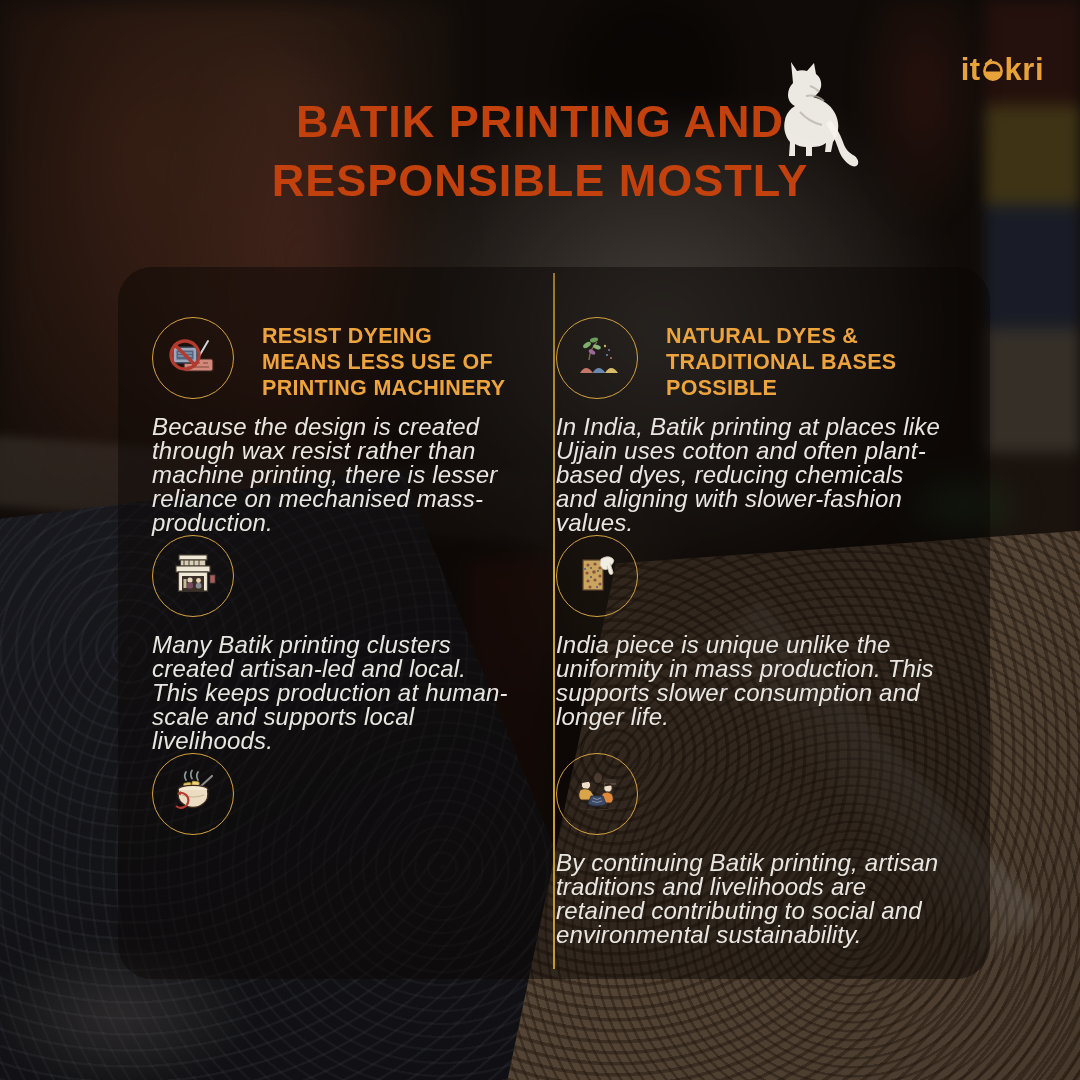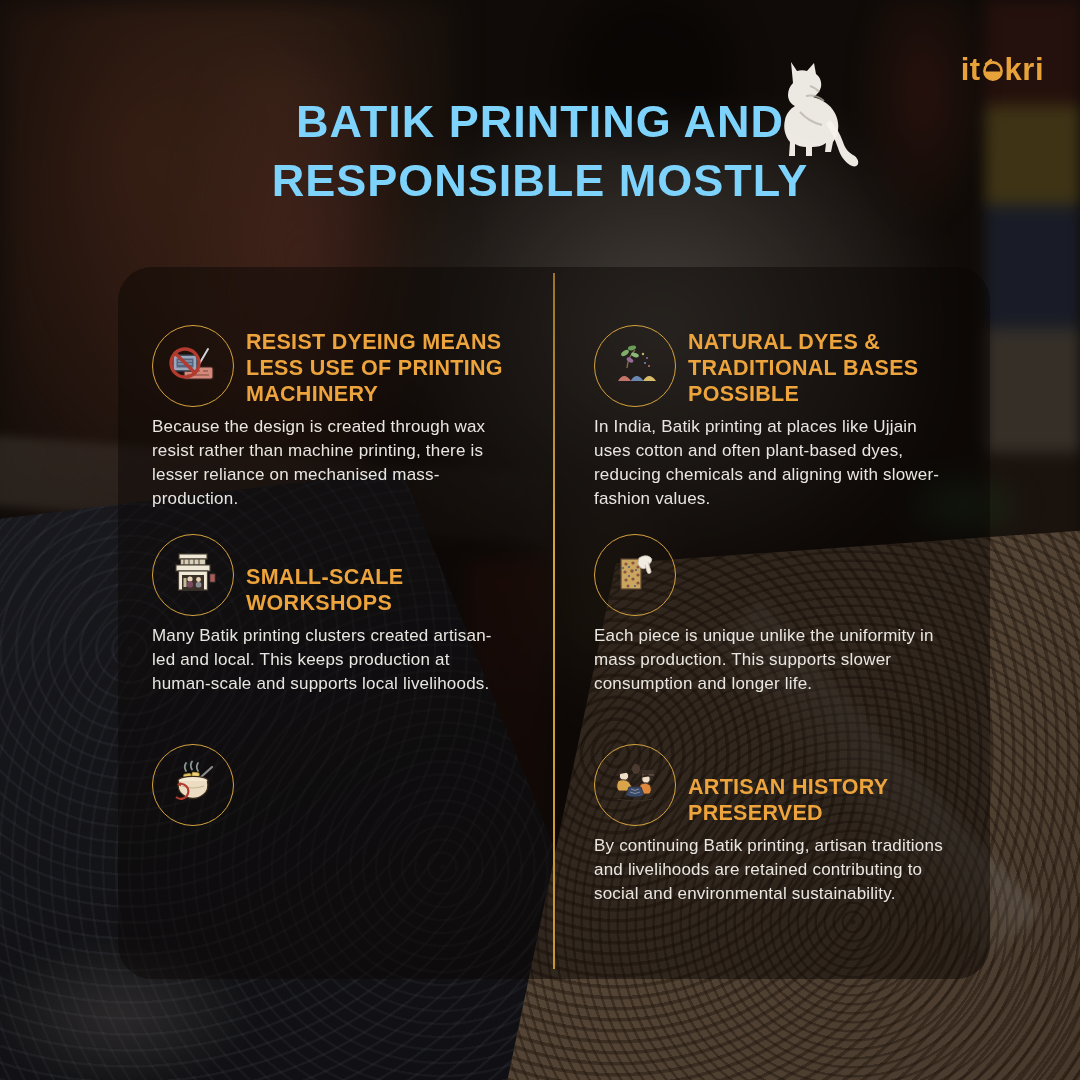--- a/index.html
+++ b/index.html
@@ -97,55 +97,55 @@
 
   
   .logo{
     position:absolute; top:52px; right:36px;
     display:flex; align-items:baseline;
     color:#E8A23A; font-weight:bold; font-size:31px; letter-spacing:.5px;
   }
   .logo .o-basket{ position:relative; top:2px; margin:0 1px; }
   .title{
     position:absolute; left:0; right:0; top:92px;
-    text-align:center; color:#7dd3fc;
+    text-align:center; color:#c2410c;
     font-size:45px; line-height:59px; font-weight:800; letter-spacing:1px;
   }
   .cat{ position:absolute; left:758px; top:56px; }
 
   
   .panel{
     position:absolute; left:118px; top:267px; width:872px; height:712px;
     background:rgba(10,7,5,.48); border-radius:34px;
   }
   .divider{
     position:absolute; left:50%; top:6px; bottom:10px; width:2px;
     background:linear-gradient(#9c7426, #d8a43c 40%, #c8962e);
     transform:translateX(-50%);
   }
   .grid{
     position:absolute; inset:0;
     display:grid; grid-template-columns:1fr 1fr; grid-template-rows:repeat(3, 1fr);
     padding:50px 30px 34px 34px;
   }
   .cell{ padding-right:46px; }
-  .cell.right{ padding-left:38px; padding-right:6px; }
-  .sec-head{ display:flex; align-items:flex-end; gap:12px; min-height:90px; }
+  .cell.right{ padding-right:6px; }
+  .sec-head{ display:flex; align-items:flex-start; gap:28px; min-height:90px; }
   .icon-circle{
     flex:0 0 auto; width:82px; height:82px; border-radius:50%;
     border:1.6px solid #D6A33F;
     display:flex; align-items:center; justify-content:center;
   }
   .sec-head h2{
     padding-top:6px; max-width:330px;
     color:#EDA43C; font-size:21.5px; line-height:26px; font-weight:bold; letter-spacing:.3px;
   }
   .cell p{
     margin-top:8px; max-width:395px;
-    color:#E9E6E1; font-size:17px; line-height:24px; letter-spacing:.2px;
+    color:#E9E6E1; font-size:24px; line-height:24px; letter-spacing:.2px;font-style:italic;
   }
 </style>
 </head>
 <body>
 
 <div class="stage">
 
   <div class="bg">
     <div class="bg-wall"></div>
     <div class="bg-cloth"></div>
@@ -246,21 +246,20 @@
               <rect x="11.5" y="22" width="29" height="19" fill="#F2EAD8" stroke="#4a4036" stroke-width="1.2"></rect>
               <rect x="15" y="26" width="22" height="15" fill="#3A3028"></rect>
               <circle cx="23" cy="30" r="2.6" fill="#E8D4B8"></circle>
               <rect x="20" y="32.5" width="6" height="6" rx="2" fill="#7a4a62"></rect>
               <circle cx="31.5" cy="30.5" r="2.4" fill="#E8D4B8"></circle>
               <rect x="28.8" y="33" width="5.6" height="5.5" rx="2" fill="#8a8a92"></rect>
               <rect x="16.5" y="29" width="3" height="9" fill="#c8b89a"></rect>
               <rect x="43" y="25" width="5" height="8" fill="#B05A5A" stroke="#4a4036" stroke-width="0.8"></rect>
             </svg>
           </div>
-          <h2>SMALL-SCALE WORKSHOPS</h2>
         </div>
         <p>Many Batik printing clusters created artisan-led and local. This keeps production at human-scale and supports local livelihoods.</p>
       </div>
 
       <div class="cell right">
         <div class="sec-head">
           <div class="icon-circle">
             <svg width="52" height="52" viewBox="0 0 52 52">
               <rect x="12" y="10" width="20" height="30" fill="#C9A55F" stroke="#5a4430" stroke-width="1.2"></rect>
               <g fill="#8A5440">
@@ -280,21 +279,21 @@
                   <circle cx="27" cy="21" r="1"></circle>
                   <circle cx="20" cy="27" r="1"></circle>
                 <circle cx="26" cy="37" r="1"></circle>
                   <circle cx="14" cy="19" r="0.9"></circle>
               </g>
               <path d="M30,9 q6,-4 11,-1 q3,2 1,5 l-4,5 q-3,3 -6,1 l-3,-4 z" fill="#F2EDE2" stroke="#c8bfae" stroke-width="0.8"></path>
               <path d="M39,13 l3,9 q0.5,2 -1.5,2.5 q-2,0.3 -2.5,-1.8 l-2,-7" fill="#F2EDE2" stroke="#c8bfae" stroke-width="0.8"></path>
             </svg>
           </div>
         </div>
-        <p>Each piece is unique unlike the uniformity in mass production. This supports slower consumption and longer life.</p>
+        <p>India piece is unique unlike the uniformity in mass production. This supports slower consumption and longer life.</p>
       </div>
 
       <div class="cell">
         <div class="sec-head">
           <div class="icon-circle">
             <svg width="52" height="52" viewBox="0 0 52 52">
               <path d="M19,4 q-2.5,4 0,8 M25,2.5 q-2.5,4 0,8 M31,4 q-2.5,4 0,8" stroke="#8A9A98" stroke-width="1.7" fill="none" stroke-linecap="round"></path>
               <path d="M45,8 L33,19" stroke="#8a8a8a" stroke-width="2.2" stroke-linecap="round"></path>
               <rect x="17" y="15" width="7" height="6" rx="1" fill="#E6C86A" stroke="#b89a3a" stroke-width="0.9" transform="rotate(-8 20 18)"></rect>
               <rect x="25" y="13.5" width="7" height="6" rx="1" fill="#EED47A" stroke="#b89a3a" stroke-width="0.9" transform="rotate(7 28 16)"></rect>
@@ -319,20 +318,19 @@
               <path d="M10.8,15 a4.6,4.6 0 0 1 8.4,-1.5 z" fill="#2e241c"></path>
               <path d="M9,22 q6,-3 11,1 l3,5 -3,4 -10,0 q-4,-3 -1,-10 z" fill="#D9A44A" stroke="#3a2a20" stroke-width="0.9"></path>
               <circle cx="37" cy="20" r="4.2" fill="#F0DFC8" stroke="#3a2a20" stroke-width="1"></circle>
               <path d="M33.2,18.5 a4.2,4.2 0 0 1 7.6,-1.2 z" fill="#2e241c"></path>
               <path d="M32,25 q5,-2.5 9,1 q3,6 -1,9 l-9,0 -2,-5 z" fill="#E0893A" stroke="#3a2a20" stroke-width="0.9"></path>
               <path d="M20,28 l12,0 3,8 q-9,4 -18,0 z" fill="#3C4A66" stroke="#28324a" stroke-width="0.9"></path>
               <path d="M22,30 q4,3 8,0 M21,33 q5,3 10,0" stroke="#8a96b2" stroke-width="0.9" fill="none"></path>
               <path d="M8,40 q18,4 36,0" stroke="#3a3028" stroke-width="1.2" fill="none"></path>
             </svg>
           </div>
-          <h2>ARTISAN HISTORY PRESERVED</h2>
         </div>
         <p>By continuing Batik printing, artisan traditions and livelihoods are retained contributing to social and environmental sustainability.</p>
       </div>
 
     </div>
   </div>
 </div>
 
 </body></html>

